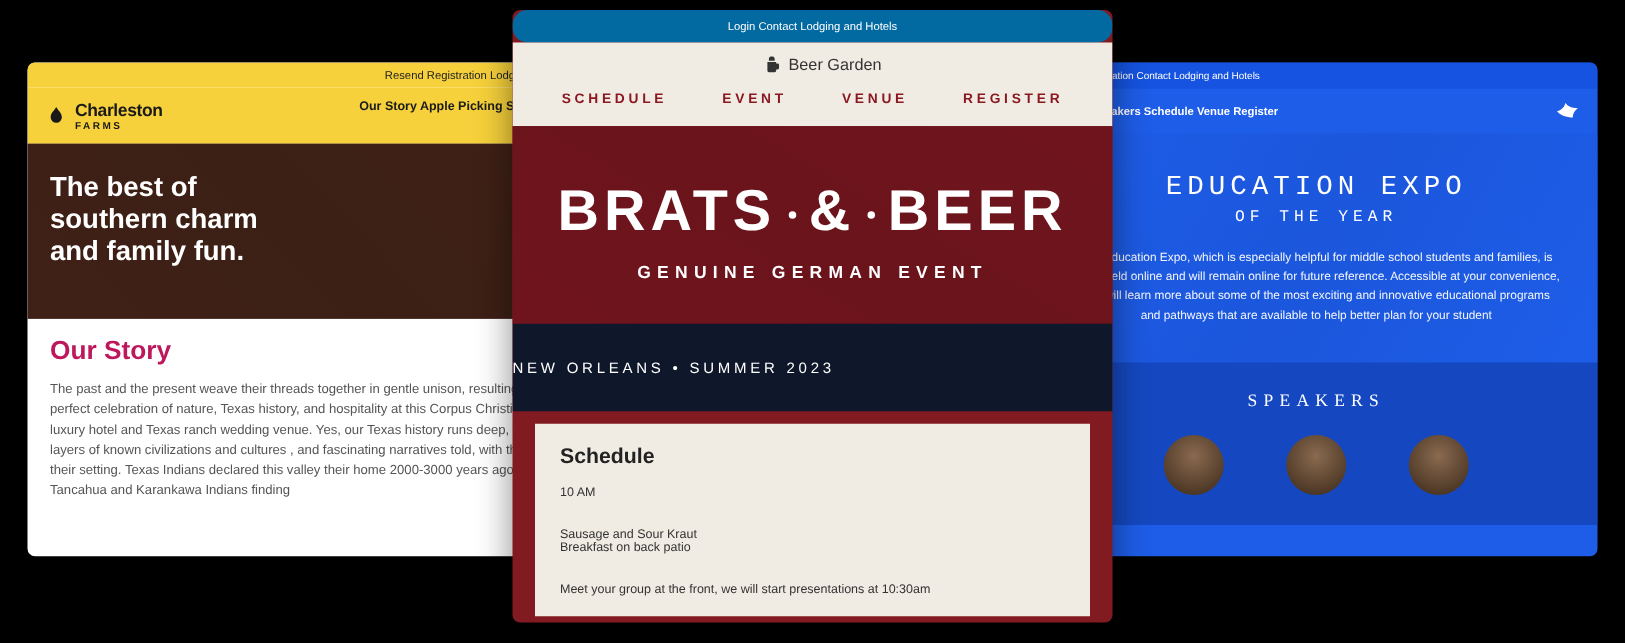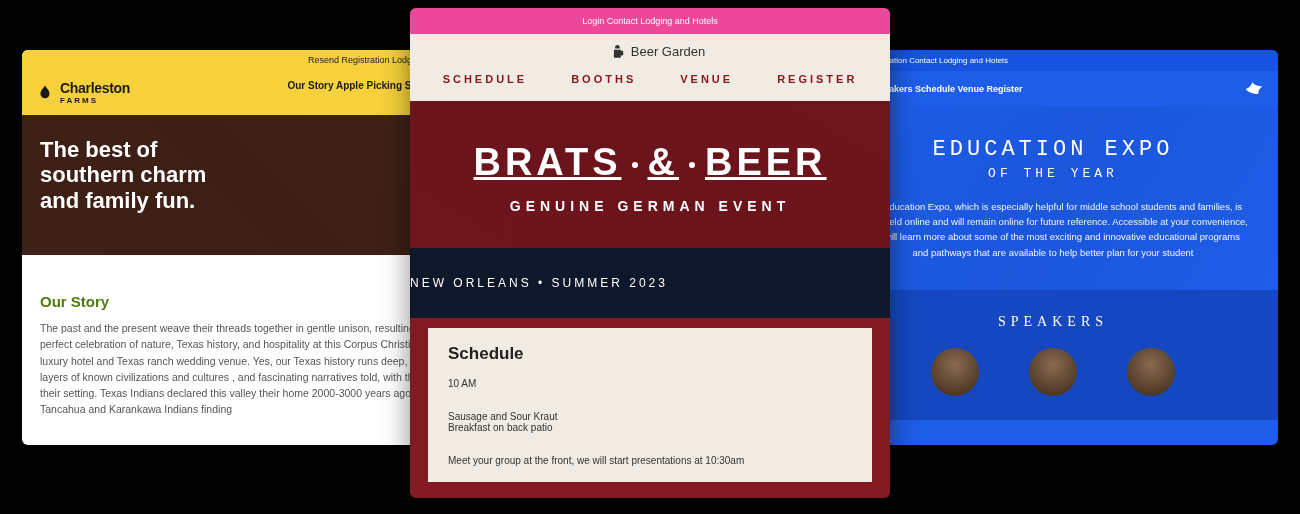--- a/index.html
+++ b/index.html
@@ -9,31 +9,31 @@
 .card1 { position: absolute; left: 22px; top: 50px; width: 450px; height: 395px; background: #fff; border-radius: 6px; overflow: hidden; box-shadow: 0 4px 20px rgba(0,0,0,0.3); }
 .c1-topbar { background: #f6d13b; font-size: 9px; text-align: right; padding: 5px 14px; color: #222; }
 .c1-header { background: #f6d13b; display: flex; align-items: flex-start; padding: 10px 14px; }
 .c1-logo { display: flex; align-items: center; gap: 6px; font-weight: 900; font-size: 14px; color: #1a1a1a; letter-spacing: -0.3px; }
 .c1-logo-sub { font-size: 8px; letter-spacing: 2px; font-weight: 700; display: block; }
 .c1-nav { margin-left: auto; font-size: 10px; font-weight: 700; color: #1a1a1a; }
 .c1-hero { background: linear-gradient(rgba(60,30,20,0.75),rgba(60,30,20,0.75)),linear-gradient(45deg,#4a2820,#3a2218,#4a2820); height: 140px; padding: 22px 18px; color: #fff; }
 .c1-hero-t1 { font-size: 22px; font-weight: 900; line-height: 1.15; }
 .c1-hero-t2 { font-size: 22px; font-weight: 700; line-height: 1.15; }
 .c1-body { padding: 14px 18px; }
-.c1-title { font-size: 15px; font-weight: 900; color: #4d7c0f; margin-bottom: 10px; margin-top: 24px; }
+.c1-title { font-size: 21px; font-weight: 900; color: #be185d; margin-bottom: 10px; }
 .c1-text { font-size: 10.5px; color: #555; line-height: 1.55; }
 
 
 .card2 { position: absolute; left: 410px; top: 8px; width: 480px; height: 490px; background: #821a22; border-radius: 6px; overflow: hidden; box-shadow: 0 6px 28px rgba(0,0,0,0.45); z-index: 5; }
-.c2-topbar { background: #ec4899; text-align: center; font-size: 9px; color: #fff; padding: 8px; }
+.c2-topbar { background: #0369a1; text-align: center; font-size: 9px; color: #fff; padding: 8px; border-radius: 12px; }
 .c2-header { background: #f1ece3; text-align: center; padding: 10px 0 16px; }
 .c2-logo { font-size: 13px; color: #333; display: flex; align-items: center; justify-content: center; gap: 6px; margin-bottom: 14px; padding-left: 16px; }
 .c2-nav { font-size: 11px; letter-spacing: 3px; color: #8b1820; font-weight: 700; display: flex; justify-content: center; gap: 44px; }
 .c2-hero { background: linear-gradient(rgba(110,20,28,0.85),rgba(110,20,28,0.85)),linear-gradient(30deg,#7a1822,#5a1218,#7a1822); text-align: center; padding: 40px 20px 34px; color: #fff; }
-.c2-hero-t1 { font-size: 38px; font-weight: 900; letter-spacing: 4px; font-family: Impact, 'Arial Black', sans-serif; text-decoration: underline; }
+.c2-hero-t1 { font-size: 46px; font-weight: 900; letter-spacing: 4px; font-family: Impact, 'Arial Black', sans-serif; }
 .c2-hero-dots { display: inline-block; width: 6px; height: 6px; background: #fff; border-radius: 50%; vertical-align: middle; margin: 0 10px; }
 .c2-hero-t2 { font-size: 14px; letter-spacing: 5px; font-weight: 700; margin-top: 14px; }
 .c2-sub { background: #0f172a; text-align: left; color: #fff; font-size: 12px; letter-spacing: 3px; padding: 28px 0; }
 .c2-sched { background: #f1ece3; margin: 10px 18px 0; padding: 16px 20px; }
 .c2-sched-title { font-size: 17px; font-weight: 700; color: #222; margin-bottom: 14px; }
 .c2-sched-row { display: flex; gap: 22px; font-size: 10px; color: #333; flex-direction: column; }
 .c2-time { width: 38px; }
 .c2-col1 { width: 140px; }
 .c2-col2 { flex: 1; }
 
@@ -89,21 +89,21 @@
     <div class="c2-logo">
       <span class="mug-icon">
         <svg width="14" height="14" viewBox="0 0 24 24">
             <path fill="#333" d="M5 8h12v12a2 2 0 01-2 2H7a2 2 0 01-2-2V8zm12 2h2a2 2 0 012 2v4a2 2 0 01-2 2h-2M7 4a4 4 0 018 0v2H7V4z"></path>
           </svg>
       </span>
       <span>Beer Garden</span>
     </div>
     <div class="c2-nav">
       <span>SCHEDULE</span>
-      <span>BOOTHS</span>
+      <span>EVENT</span>
       <span>VENUE</span>
       <span>REGISTER</span>
     </div>
   </div>
   <div class="c2-hero">
     <div class="c2-hero-t1">
       <span>BRATS</span><span class="c2-hero-dots"></span><span>&amp;</span><span class="c2-hero-dots"></span><span>BEER</span>
     </div>
     <div class="c2-hero-t2">GENUINE GERMAN EVENT</div>
   </div>

